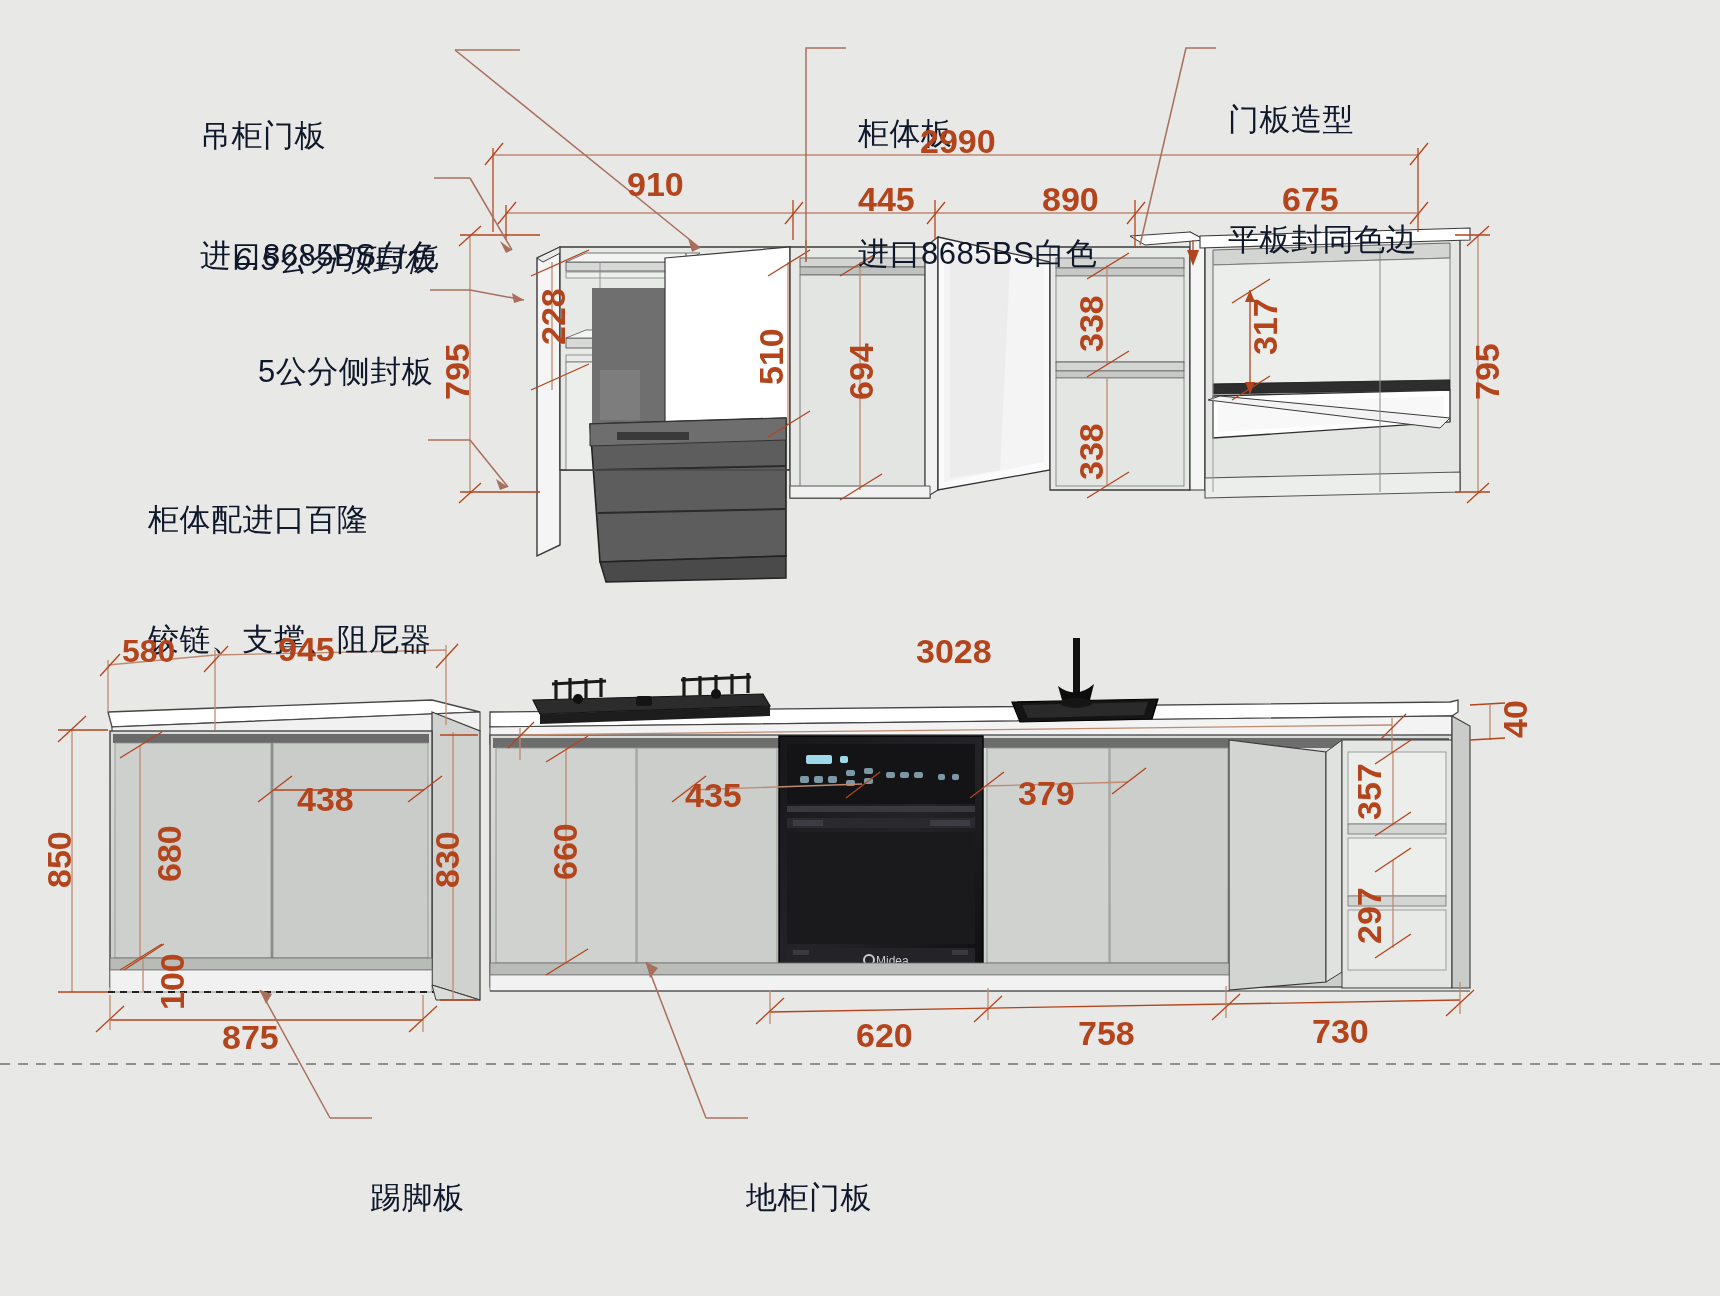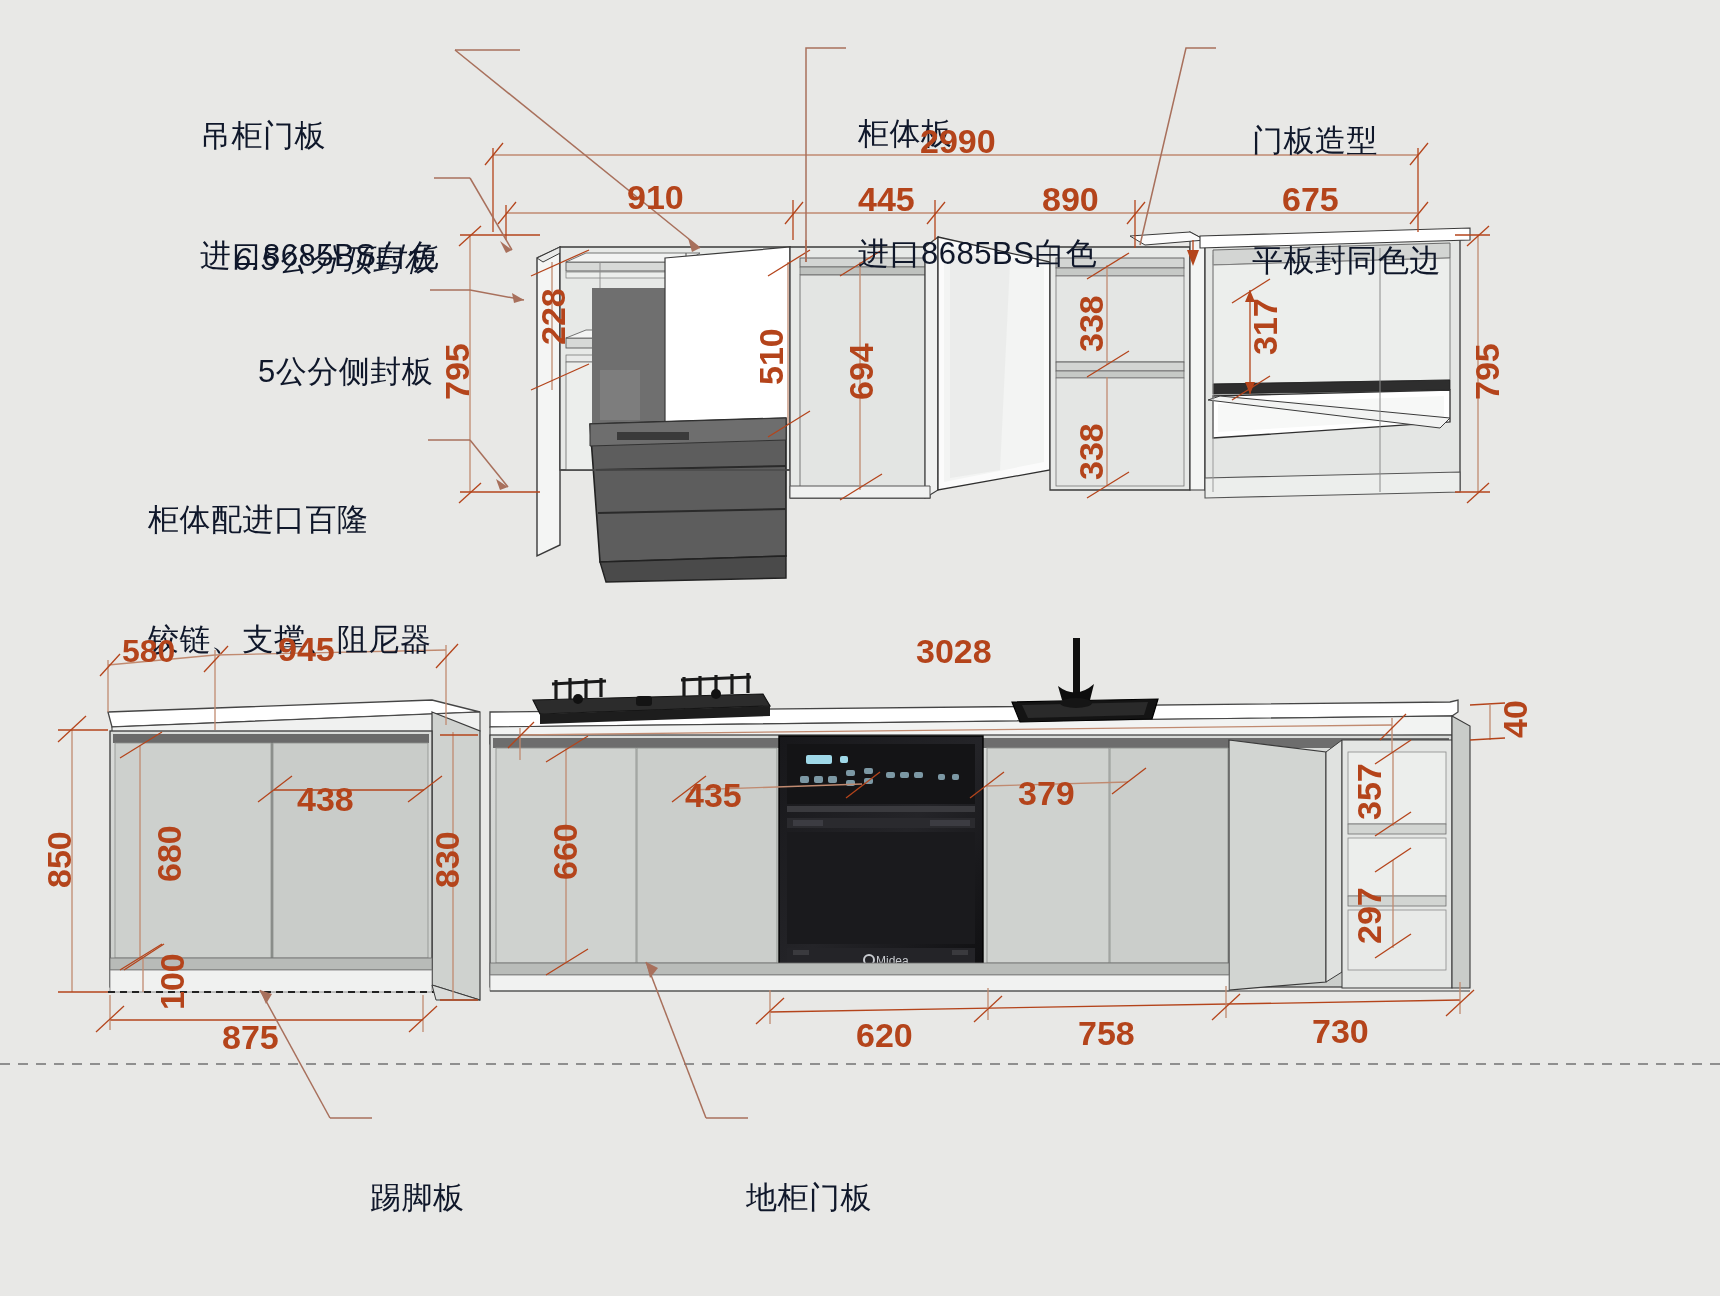--- a/index.html
+++ b/index.html
@@ -422,42 +422,42 @@
 
   <div class="note" style="left:258px;top:272px;">
     <div>5公分侧封板</div>
   </div>
 
   <div class="note" style="left:858px;top:34px;">
     <div>柜体板</div>
     <div>进口8685BS白色</div>
   </div>
 
-  <div class="note" style="left:1228px;top:41px;margin-left:24px;">
+  <div class="note" style="left:1228px;top:20px;">
     <div>门板造型</div>
     <div>平板封同色边</div>
   </div>
 
   <div class="note" style="left:148px;top:420px;">
     <div>柜体配进口百隆</div>
     <div>铰链、支撑、阻尼器</div>
   </div>
 
   <div class="note" style="left:370px;top:1098px;">
     <div>踢脚板</div>
     
   </div>
 
   <div class="note" style="left:746px;top:1098px;">
     <div>地柜门板</div>
     
   </div>
 
   <div class="dim" style="left:920px;top:124px;">2990</div>
-  <div class="dim" style="left:627px;top:180px;">910</div>
+  <div class="dim" style="left:627px;top:167px;">910</div>
   <div class="dim" style="left:834px;top:182px;margin-left:24px;">445</div>
   <div class="dim" style="left:1042px;top:182px;">890</div>
   <div class="dim" style="left:1282px;top:182px;">675</div>
 
   <div class="dim v" style="left:440px;top:400px;">795</div>
   <div class="dim v" style="left:1470px;top:400px;">795</div>
   <div class="dim v" style="left:536px;top:345px;">228</div>
   <div class="dim v" style="left:754px;top:385px;">510</div>
   <div class="dim v" style="left:844px;top:400px;">694</div>
   <div class="dim v" style="left:1074px;top:352px;">338</div>

